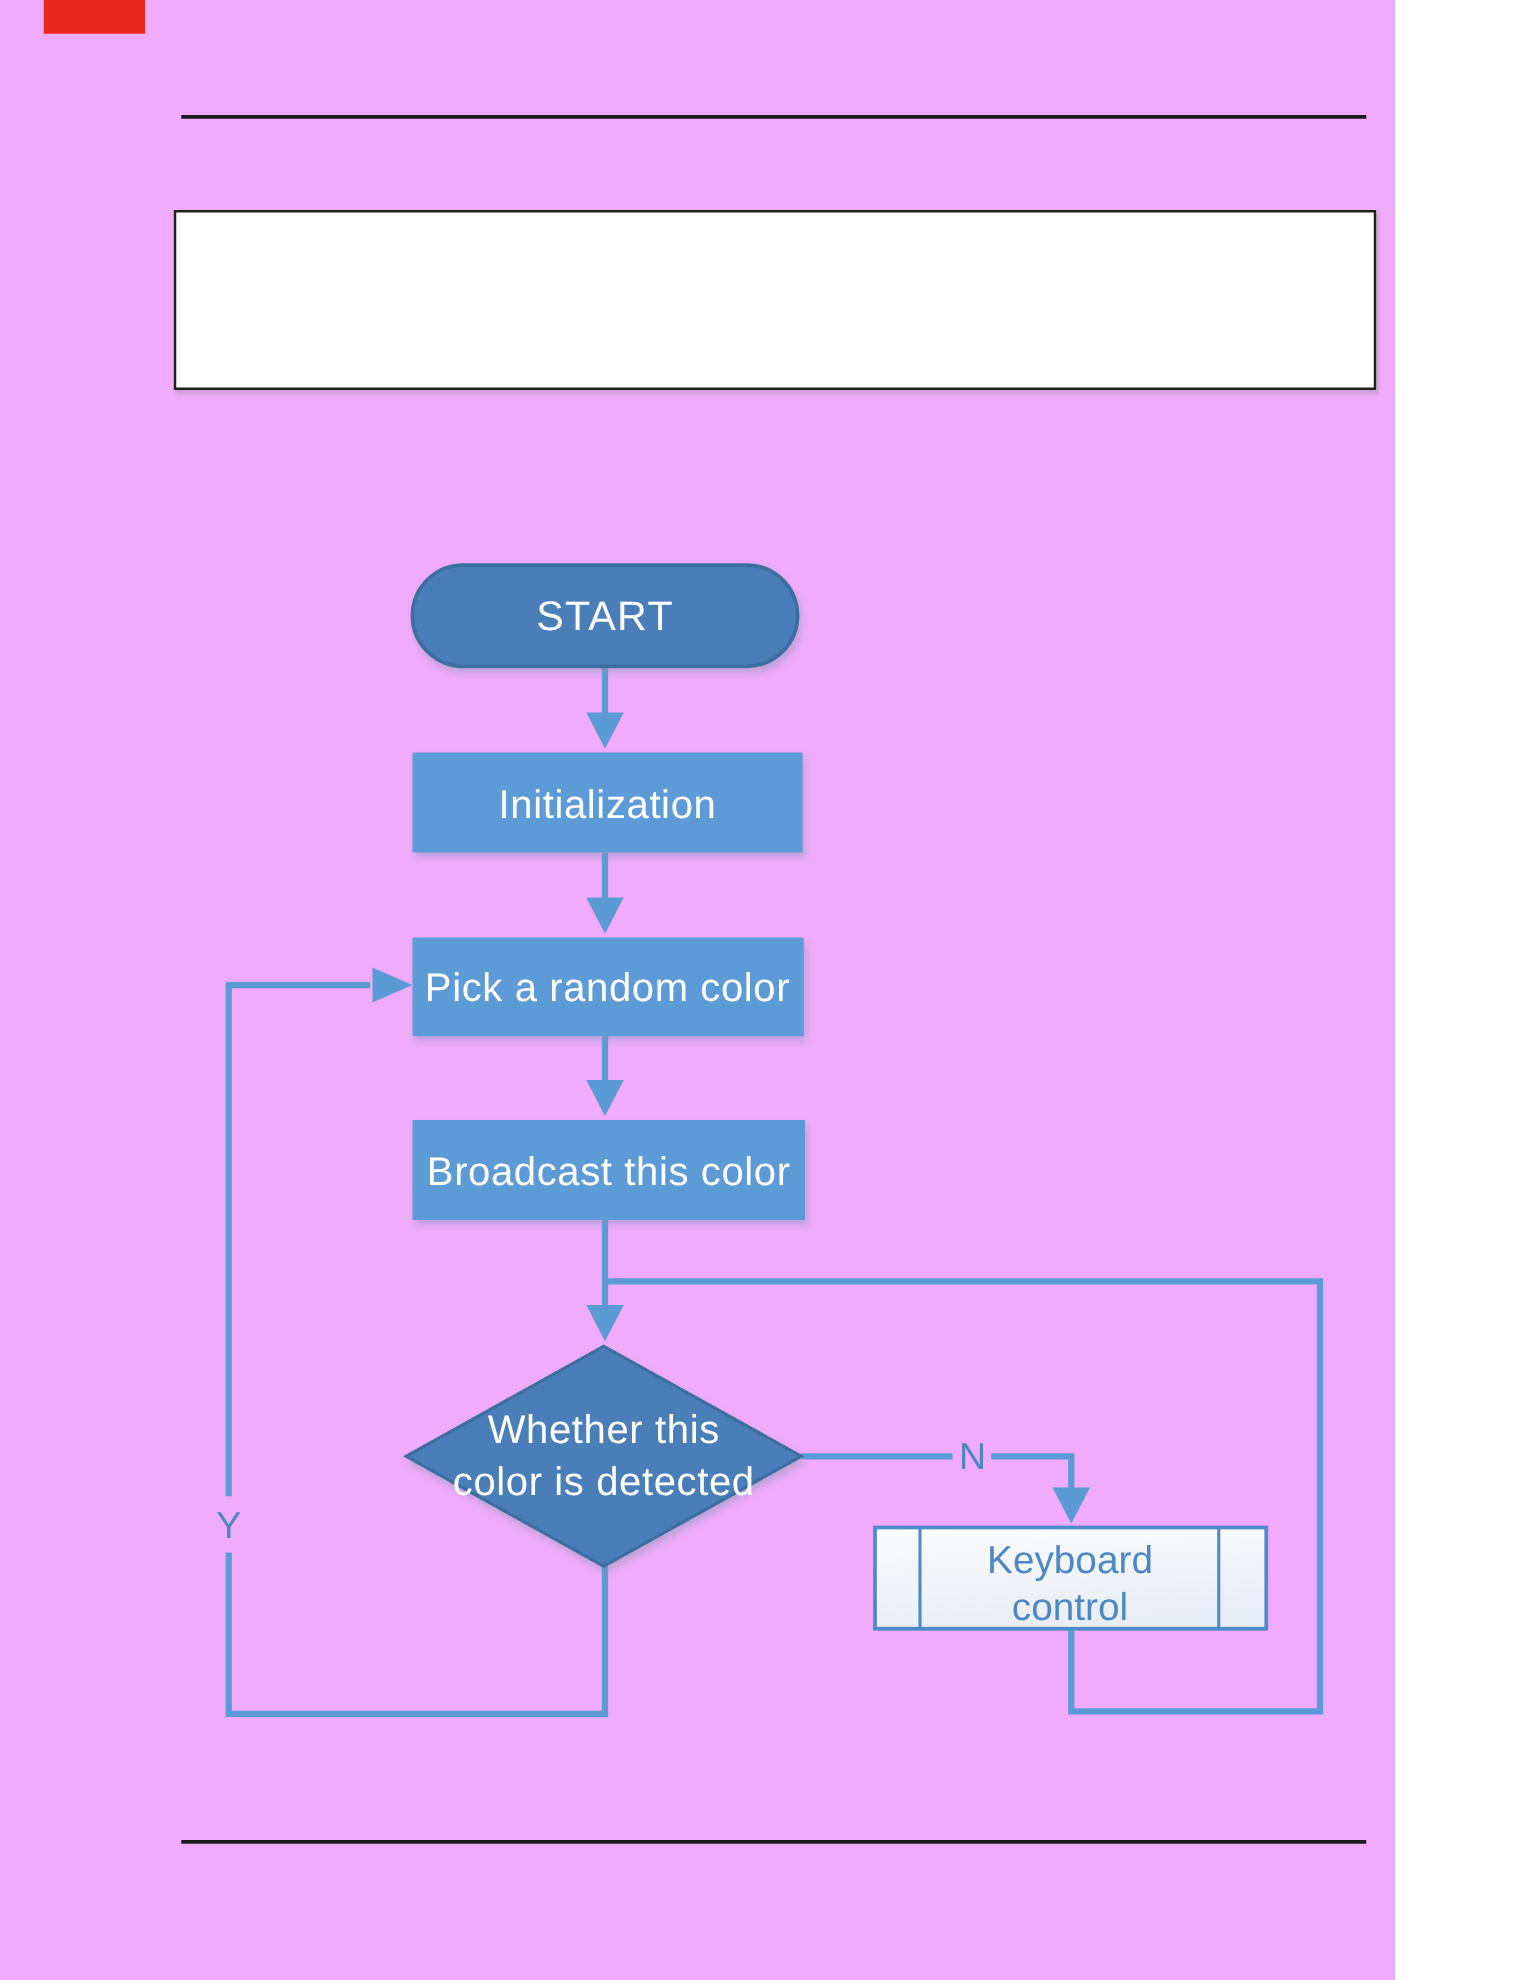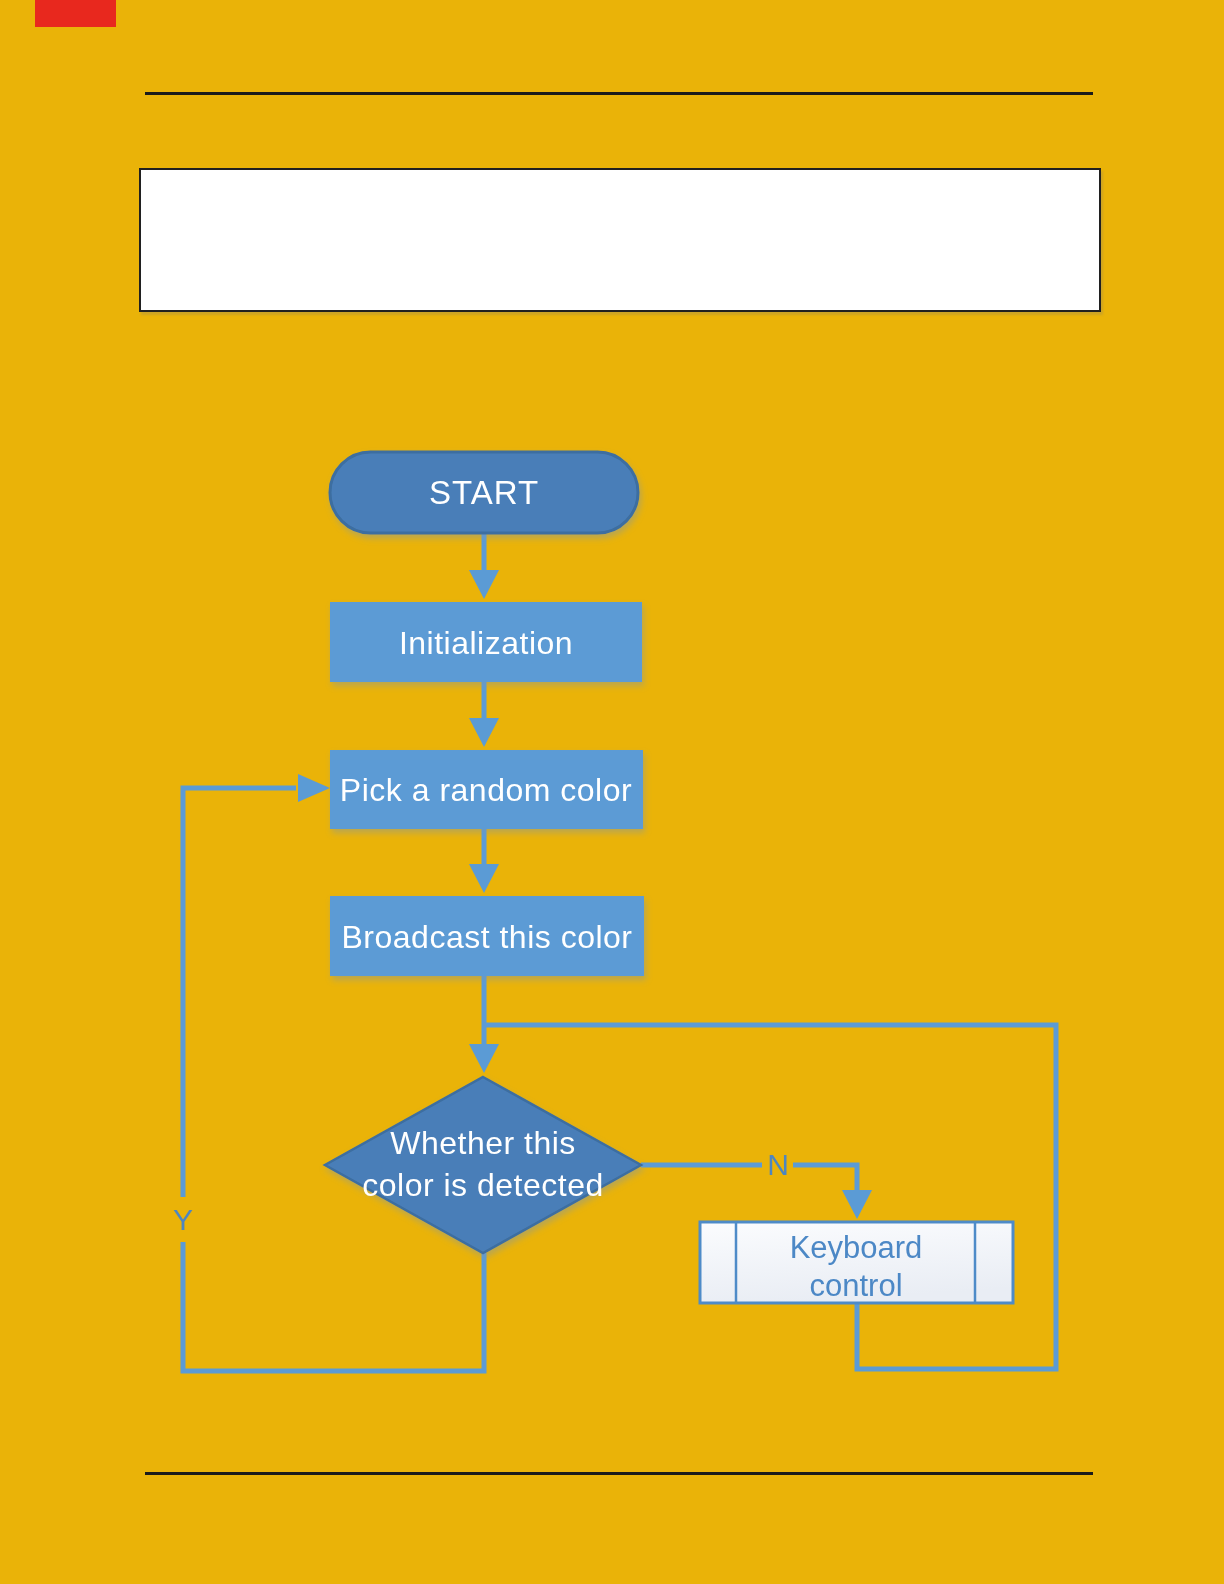--- a/index.html
+++ b/index.html
@@ -1,20 +1,20 @@
 <!DOCTYPE html>
 <html><head>
 <meta charset="utf-8">
 <style>
   html, body { margin: 0; padding: 0; background: #ffffff; }
   .page {
     position: relative;
-    width: 1224px;
+    width: 1116px;
     height: 1584px;
-    background: #eab308;
+    background: #f0abfc;
     overflow: hidden;
     font-family: "Liberation Sans", sans-serif;
   }
   .red-mark {
     position: absolute;
     left: 35px; top: 0; width: 81px; height: 27px;
     background: #e8281e;
   }
   .rule {
     position: absolute;

